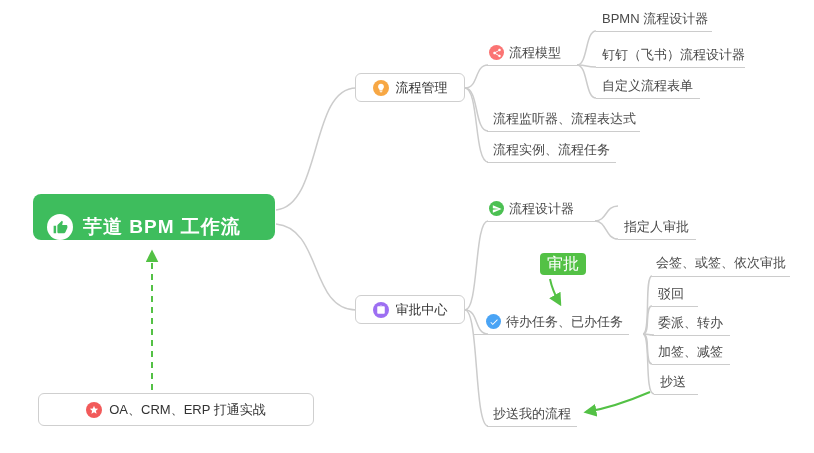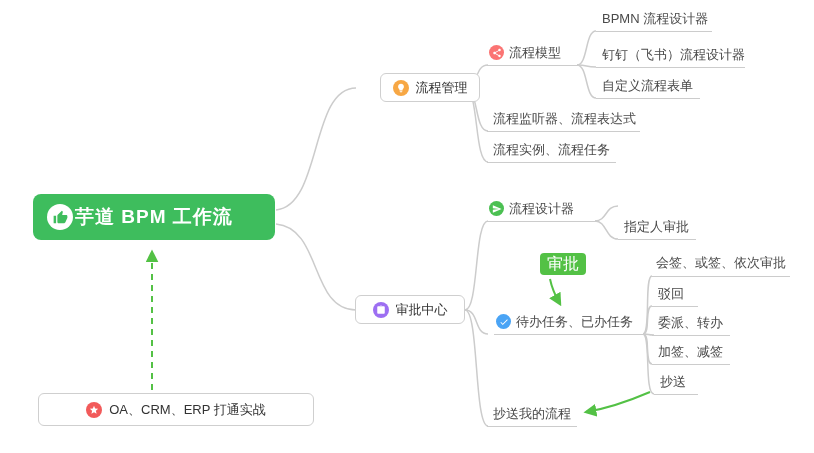--- a/index.html
+++ b/index.html
@@ -4,22 +4,22 @@
 <style>
   html,body{margin:0;padding:0;background:#fff;}
   body{font-family:"Liberation Sans","DejaVu Sans",sans-serif;}
   #canvas{position:relative;width:814px;height:453px;background:#fff;overflow:hidden;}
   #connector-layer{position:absolute;left:0;top:0;width:814px;height:453px;}
   .gray-link{stroke:var(--c_line);stroke-width:1.5;fill:none;}
   .green-arrow{stroke:var(--c_arrow);stroke-width:2;fill:none;}
   .green-dashed{stroke:var(--c_arrow);stroke-width:2;fill:none;stroke-dasharray:6 5;}
 
   .root-node{position:absolute;left:33px;top:194px;width:242px;height:46px;
-    background:var(--c_root);border-radius:8px;display:flex;align-items:center;
-    gap:2px;padding-left:14px;box-sizing:border-box;color:#fff;
+    background:var(--c_root);border-radius:8px;display:flex;align-items:flex-end;
+    gap:10px;padding-left:14px;box-sizing:border-box;color:#fff;
     font-size:19px;font-weight:bold;letter-spacing:1px;}
   .root-icon{width:26px;height:26px;border-radius:50%;background:#fff;
     display:flex;align-items:center;justify-content:center;flex:0 0 auto;}
   .root-icon svg{width:15px;height:15px;fill:var(--c_root);}
 
   .box-node{position:absolute;height:29px;background:#fff;border:1px solid var(--c_border);
     border-radius:6px;display:flex;align-items:center;justify-content:center;gap:7px;
     font-size:13px;color:#333;box-sizing:border-box;padding:0 10px;}
 
   .circle-icon{width:16px;height:16px;border-radius:50%;display:flex;
@@ -74,21 +74,21 @@
 
   <div class="root-node">
     <span class="root-icon">
       <svg viewBox="0 0 24 24">
           <path d="M1 21h4V9H1v12zM23 10c0-1.1-.9-2-2-2h-6.31l.95-4.57.03-.32c0-.41-.17-.79-.44-1.06L14.17 1 7.59 7.59C7.22 7.95 7 8.45 7 9v10c0 1.1.9 2 2 2h9c.83 0 1.54-.5 1.84-1.22l3.02-7.05c.09-.23.14-.47.14-.73v-2z"></path>
         </svg>
     </span>
     <span>芋道 BPM 工作流</span>
   </div>
 
-  <div class="box-node" style="left:355px;top:73px;width:100px;margin-left:25px;">
+  <div class="box-node" style="left:355px;top:73px;width:110px;">
     <span class="circle-icon" style="background:var(--c_bulb);">
       <svg viewBox="0 0 24 24">
           <path d="M9 21c0 .55.45 1 1 1h4c.55 0 1-.45 1-1v-1H9v1zm3-19C8.14 2 5 5.14 5 9c0 2.38 1.19 4.47 3 5.74V17c0 .55.45 1 1 1h6c.55 0 1-.45 1-1v-2.26c1.81-1.27 3-3.36 3-5.74 0-3.86-3.14-7-7-7z"></path>
         </svg>
     </span>
     <span>流程管理</span>
   </div>
 
   <div class="box-node" style="left:355px;top:295px;width:110px;">
     <span class="circle-icon" style="background:var(--c_approval);">
@@ -127,21 +127,21 @@
     <span class="circle-icon" style="background:var(--c_initiated);width:15px;height:15px;">
       <svg viewBox="0 0 24 24">
           <path d="M2.01 21L23 12 2.01 3 2 10l15 2-15 2z"></path>
         </svg>
     </span>
     <span>流程设计器</span>
   </div>
 
   <div class="leaf" style="left:618px;top:218px;width:78px;">指定人审批</div>
 
-  <div class="leaf with-icon" style="left:494px;top:313px;width:156px;">
+  <div class="leaf with-icon" style="left:473px;top:313px;width:156px;justify-content:flex-end;">
     <span class="circle-icon" style="background:var(--c_todo);width:15px;height:15px;">
       <svg viewBox="0 0 24 24">
           <path d="M9 16.17L4.83 12l-1.42 1.41L9 19 21 7l-1.41-1.41z"></path>
         </svg>
     </span>
     <span>待办任务、已办任务</span>
   </div>
 
   <div class="leaf" style="left:650px;top:255px;width:140px;font-family:Liberation Mono, monospace;">会签、或签、依次审批</div>
   <div class="leaf" style="left:652px;top:285px;width:46px;">驳回</div>

